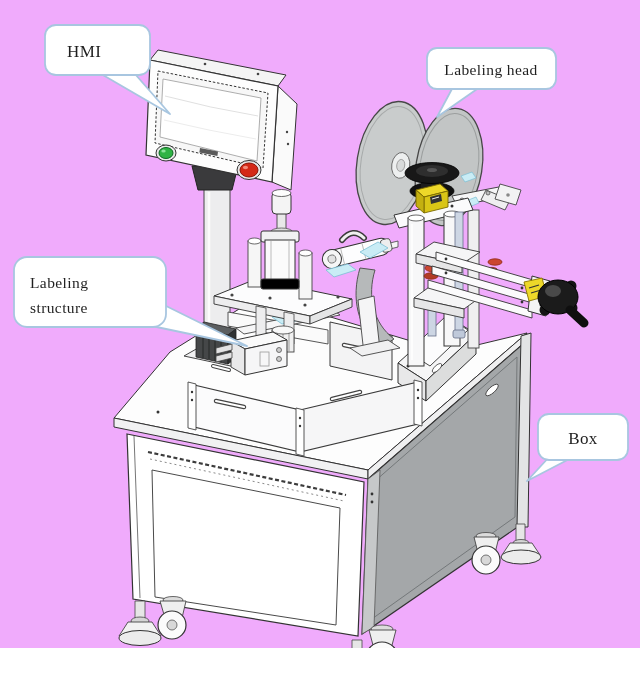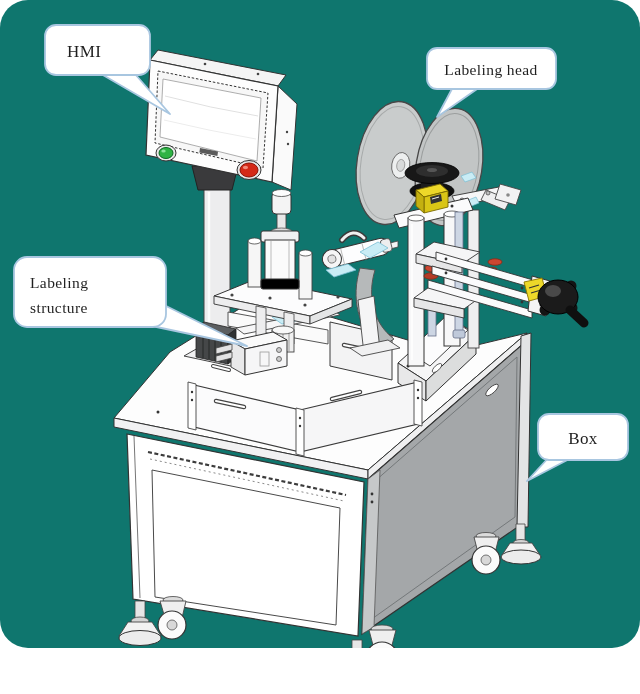--- a/index.html
+++ b/index.html
@@ -1,16 +1,16 @@
 <!DOCTYPE html>
 <html><head>
 <meta charset="utf-8">
 <style>
   html,body{margin:0;padding:0;background:#ffffff;}
-  .stage{width:640px;height:648px;position:relative;background:#0f766e;overflow:hidden;border-radius:28px;}
+  .stage{width:640px;height:648px;position:relative;background:#f0abfc;overflow:hidden;}
   svg{display:block;}
   text{font-family:"Liberation Serif", serif;fill:#1f1f1f;}
   .callout-text{letter-spacing:0.4px;}
 </style>
 </head>
 <body>
 
 <div class="stage">
 <svg width="640" height="694" viewBox="0 0 640 694">
 

